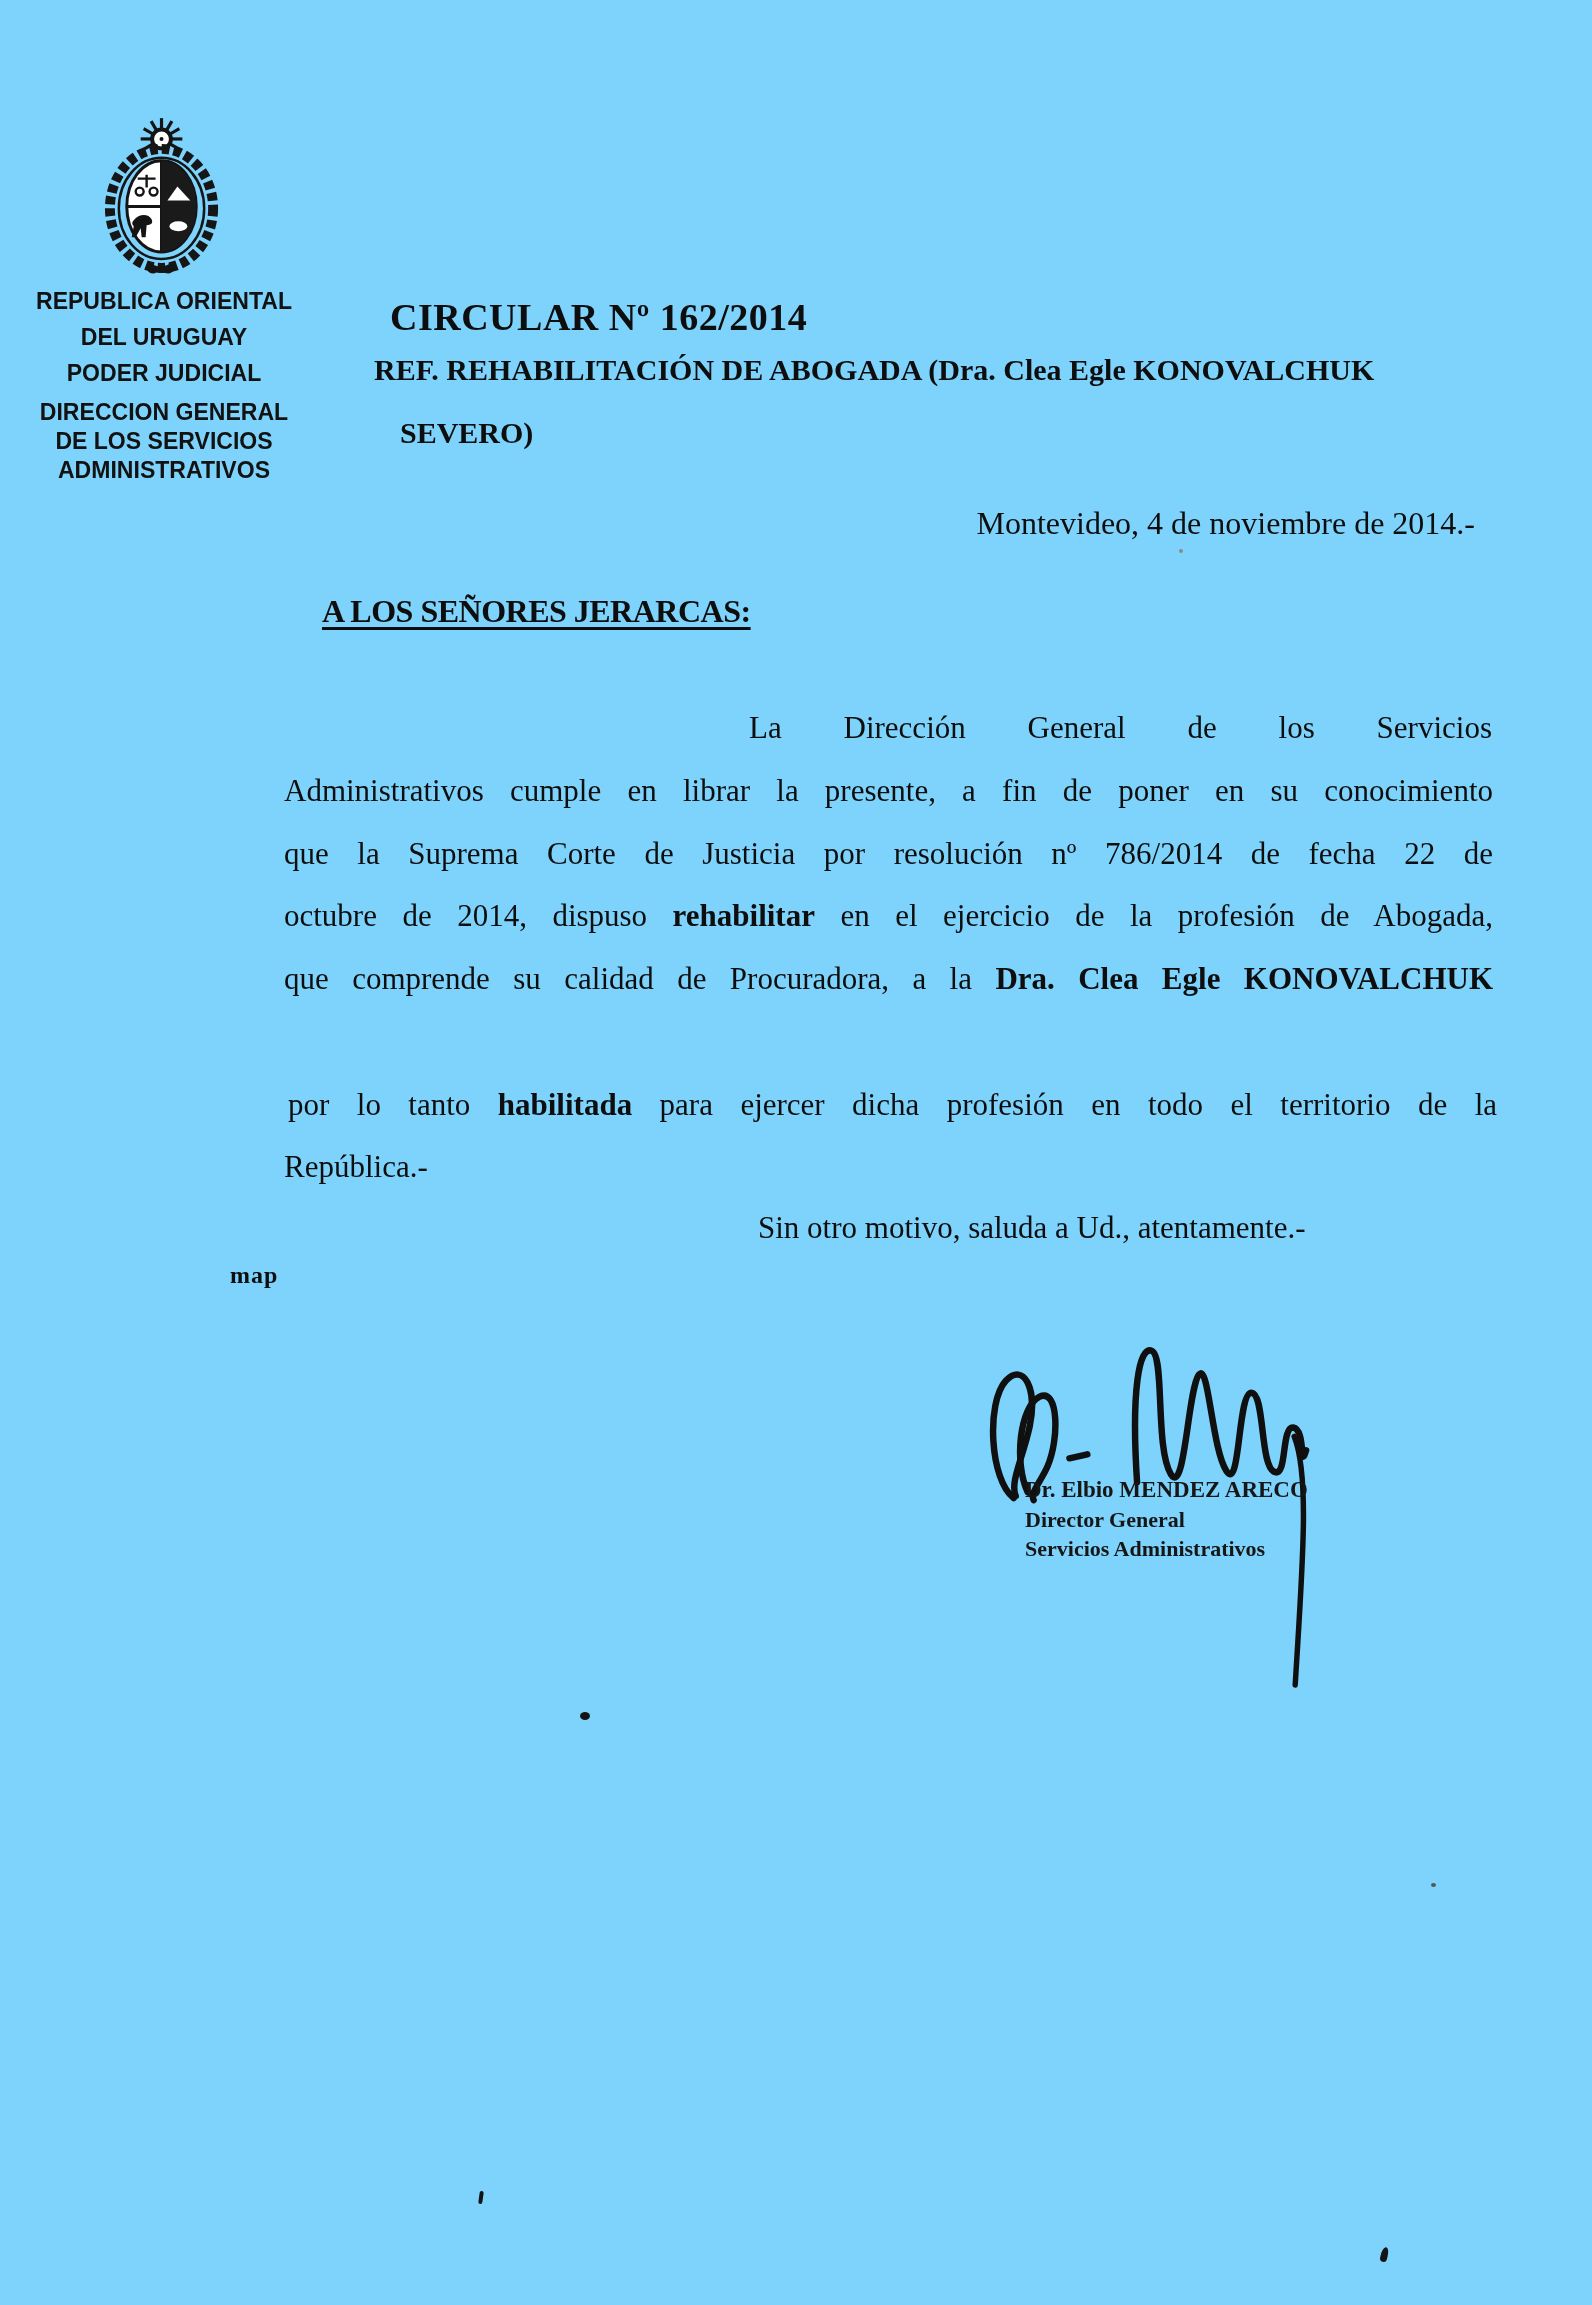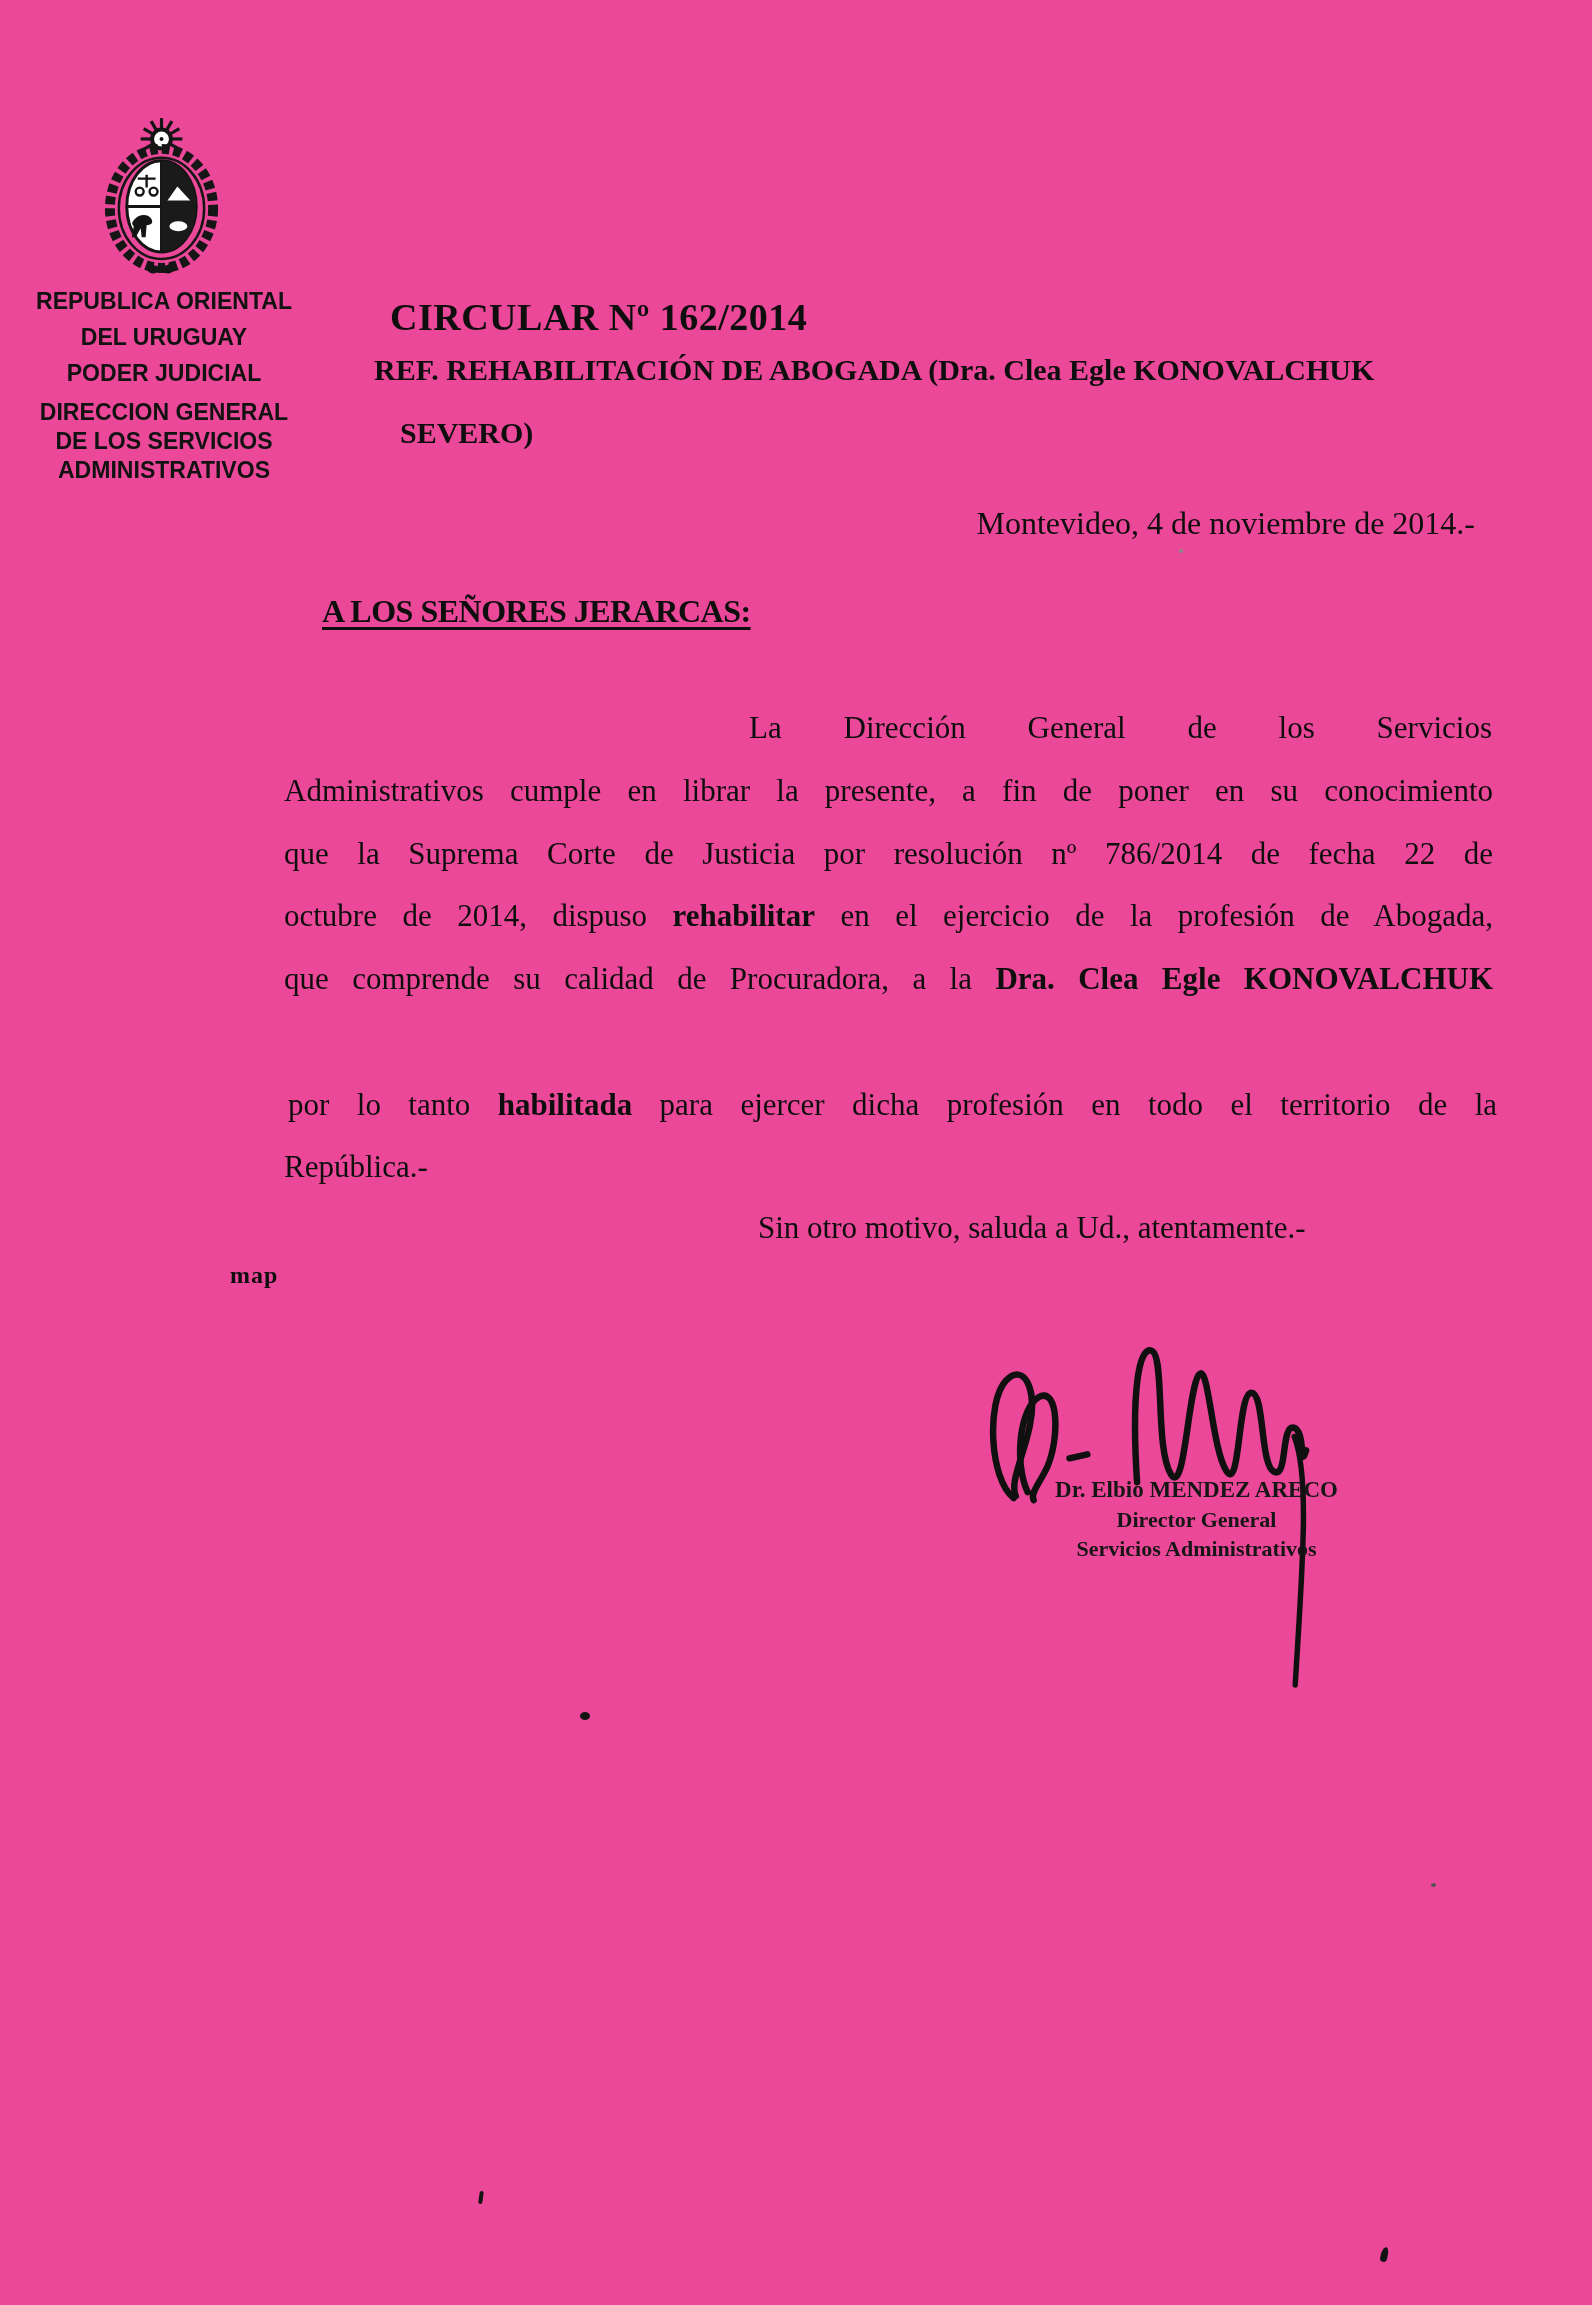--- a/index.html
+++ b/index.html
@@ -1,19 +1,19 @@
 <!DOCTYPE html>
 <html><head>
 <meta charset="utf-8">
 <style>
   html,body{margin:0;padding:0;background:#e8e8e8;}
   .page{
     position:relative;
     width:1592px;height:2305px;
-    background:#ec4899;
+    background:#7dd3fc;
     font-family:"Liberation Serif","DejaVu Serif",serif;
     color:#0e0e0e;
     overflow:hidden;
   }
   
   .emblem{position:absolute;left:98px;top:115px;width:129px;height:165px;}
   .lh{
     position:absolute;left:0;width:328px;text-align:center;
     font-family:"Liberation Sans","DejaVu Sans",sans-serif;
     font-weight:700;font-size:24px;color:#121212;
@@ -69,21 +69,21 @@
     position:absolute;left:758px;top:1210px;font-size:31px;
   }
   .initials{
     position:absolute;left:230px;top:1262px;
     font-weight:700;font-size:24px;letter-spacing:1px;
   }
   
   .sig-scrawl{position:absolute;left:970px;top:1331px;width:358px;height:368px;}
   .sig-text{
     position:absolute;left:1025px;top:1475px;width:343px;
-    text-align:center;font-weight:700;color:#161616;
+    text-align:left;font-weight:700;color:#161616;
   }
   .sig-name{font-size:23px;line-height:30px;}
   .sig-role{font-size:22px;line-height:29px;}
   .sig-office{font-size:22px;line-height:29px;}
   
   .speck{position:absolute;background:#141414;border-radius:50%;}
   .sp1{left:580px;top:1712px;width:10px;height:8px;}
   .sp2{left:479px;top:2191px;width:4px;height:13px;border-radius:2px;transform:rotate(8deg);}
   .sp3{left:1381px;top:2247px;width:7px;height:15px;border-radius:60% 60% 60% 60%/70% 70% 30% 30%;transform:rotate(14deg);}
   .sp4{left:1179px;top:549px;width:4px;height:4px;background:#8a8a8a;}

